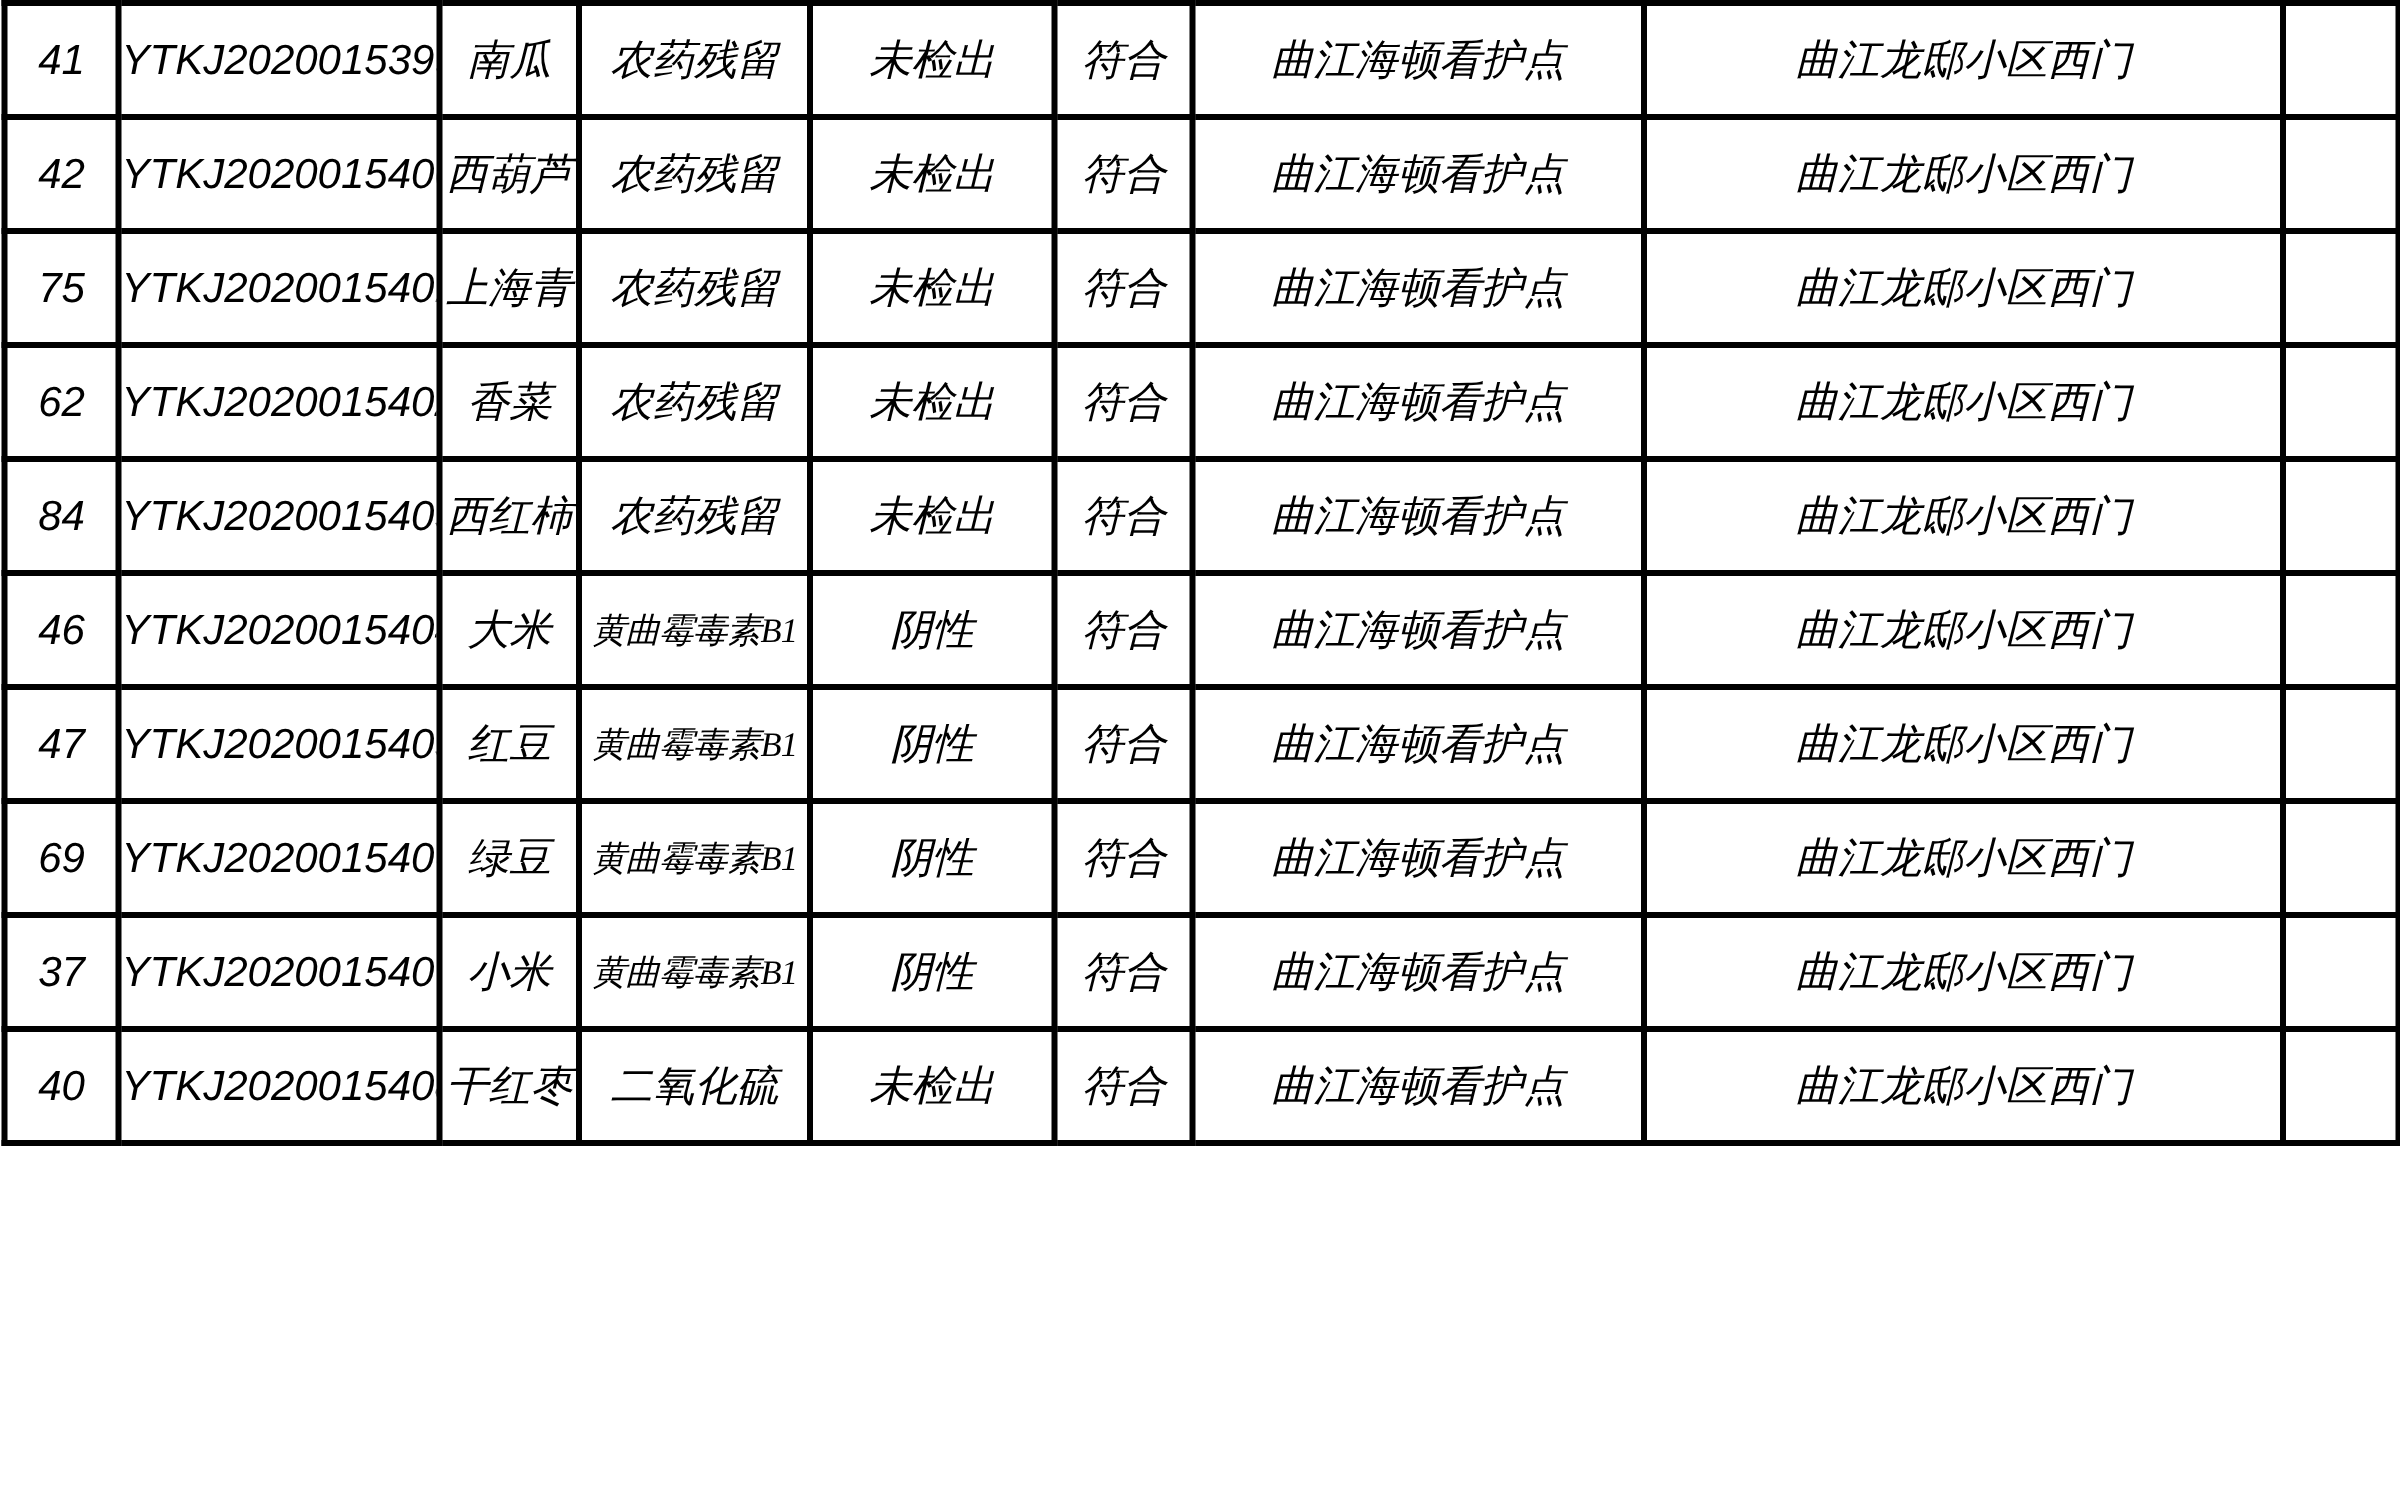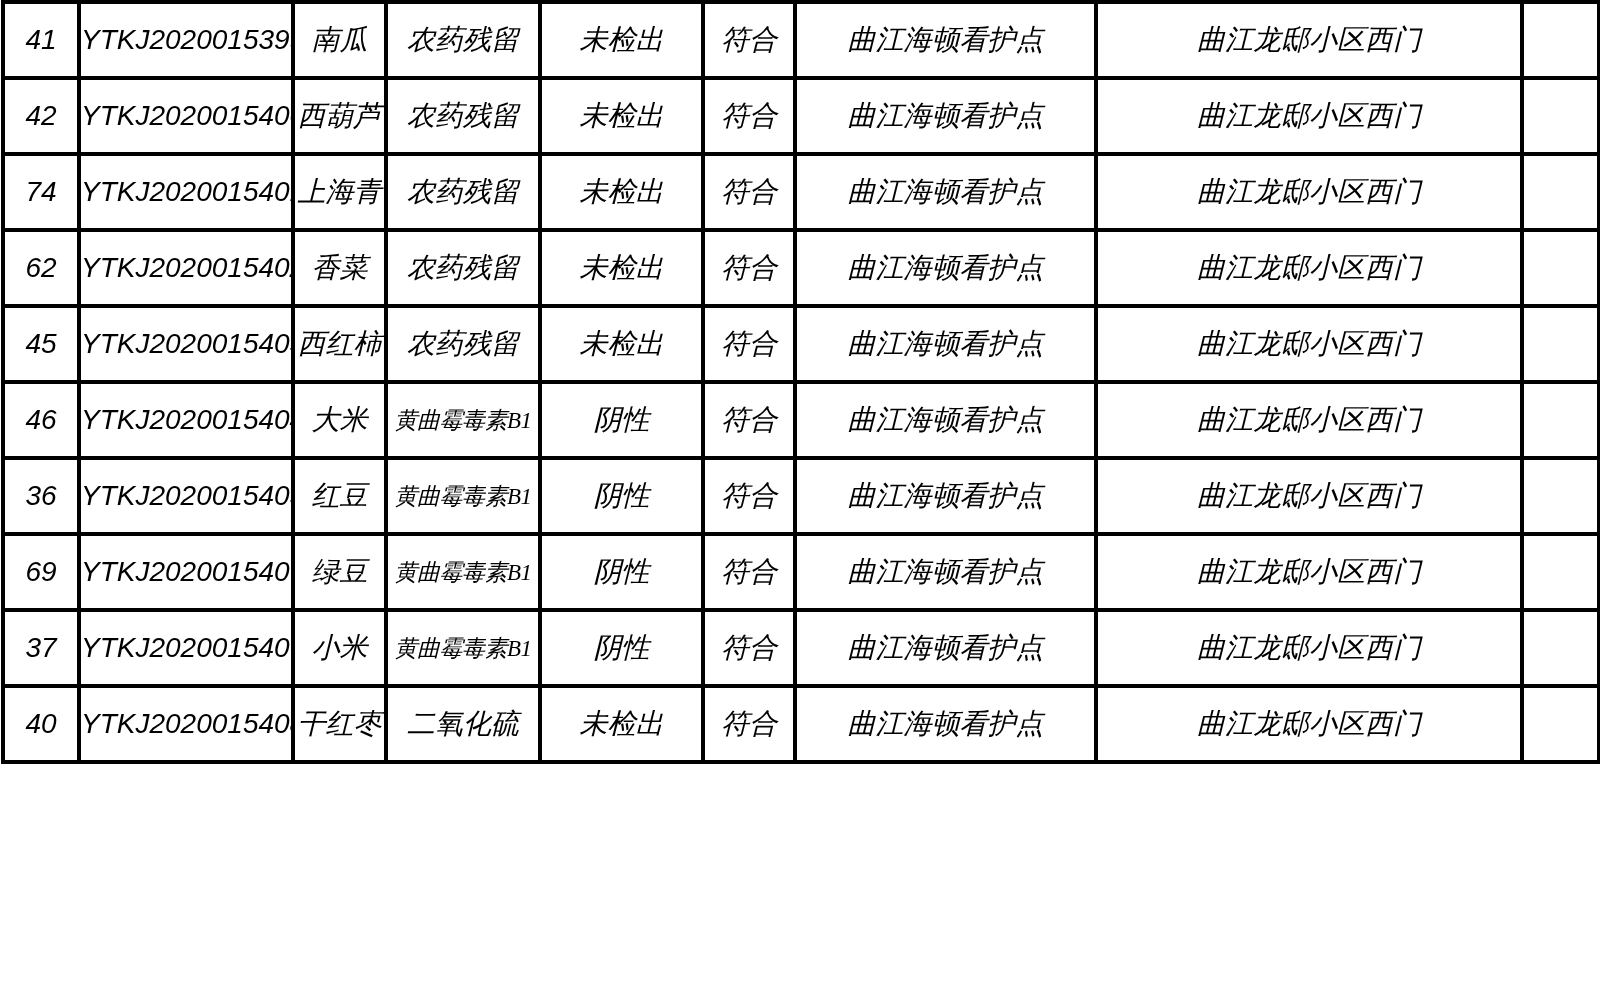--- a/index.html
+++ b/index.html
@@ -83,21 +83,21 @@
           <td class="c-code">YTKJ2020015400</td>
           <td class="c-sample">西葫芦</td>
           <td class="c-item">农药残留</td>
           <td class="c-result">未检出</td>
           <td class="c-conclusion">符合</td>
           <td class="c-site">曲江海顿看护点</td>
           <td class="c-location">曲江龙邸小区西门</td>
           <td class="c-remark"></td>
         </tr>
         <tr>
-          <td class="c-no">74</td>
+          <td class="c-no">75</td>
           <td class="c-code">YTKJ2020015401</td>
           <td class="c-sample">上海青</td>
           <td class="c-item">农药残留</td>
           <td class="c-result">未检出</td>
           <td class="c-conclusion">符合</td>
           <td class="c-site">曲江海顿看护点</td>
           <td class="c-location">曲江龙邸小区西门</td>
           <td class="c-remark"></td>
         </tr>
         <tr>
@@ -105,21 +105,21 @@
           <td class="c-code">YTKJ2020015402</td>
           <td class="c-sample">香菜</td>
           <td class="c-item">农药残留</td>
           <td class="c-result">未检出</td>
           <td class="c-conclusion">符合</td>
           <td class="c-site">曲江海顿看护点</td>
           <td class="c-location">曲江龙邸小区西门</td>
           <td class="c-remark"></td>
         </tr>
         <tr>
-          <td class="c-no">45</td>
+          <td class="c-no">84</td>
           <td class="c-code">YTKJ2020015403</td>
           <td class="c-sample">西红柿</td>
           <td class="c-item">农药残留</td>
           <td class="c-result">未检出</td>
           <td class="c-conclusion">符合</td>
           <td class="c-site">曲江海顿看护点</td>
           <td class="c-location">曲江龙邸小区西门</td>
           <td class="c-remark"></td>
         </tr>
         <tr>
@@ -127,21 +127,21 @@
           <td class="c-code">YTKJ2020015404</td>
           <td class="c-sample">大米</td>
           <td class="c-item compress">黄曲霉毒素B1</td>
           <td class="c-result">阴性</td>
           <td class="c-conclusion">符合</td>
           <td class="c-site">曲江海顿看护点</td>
           <td class="c-location">曲江龙邸小区西门</td>
           <td class="c-remark"></td>
         </tr>
         <tr>
-          <td class="c-no">36</td>
+          <td class="c-no">47</td>
           <td class="c-code">YTKJ2020015405</td>
           <td class="c-sample">红豆</td>
           <td class="c-item compress">黄曲霉毒素B1</td>
           <td class="c-result">阴性</td>
           <td class="c-conclusion">符合</td>
           <td class="c-site">曲江海顿看护点</td>
           <td class="c-location">曲江龙邸小区西门</td>
           <td class="c-remark"></td>
         </tr>
         <tr>

